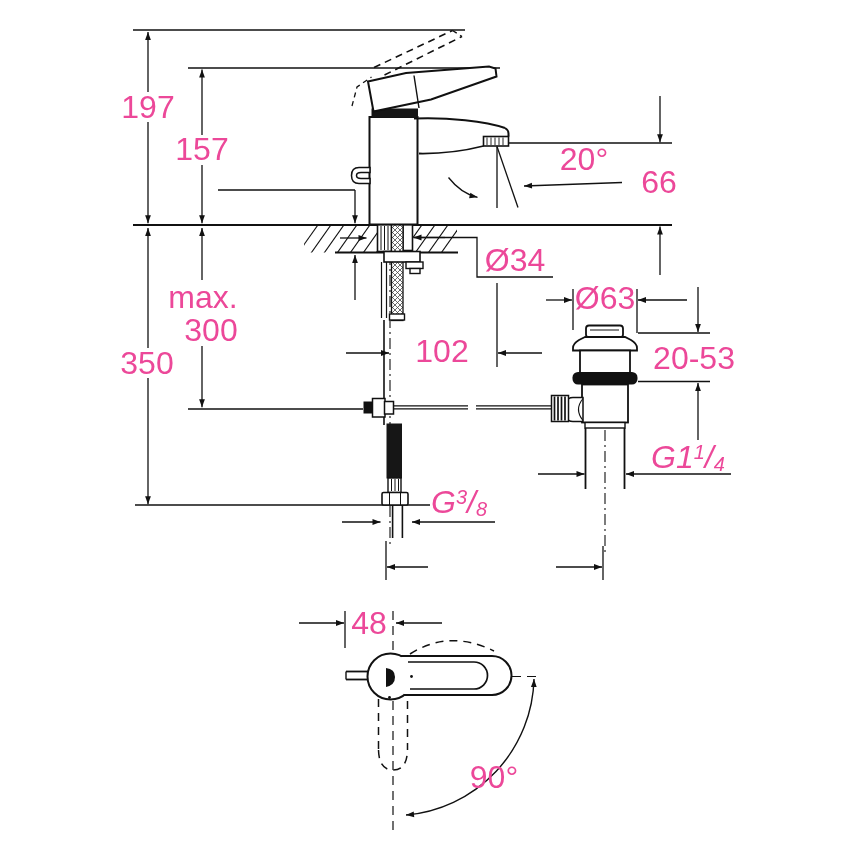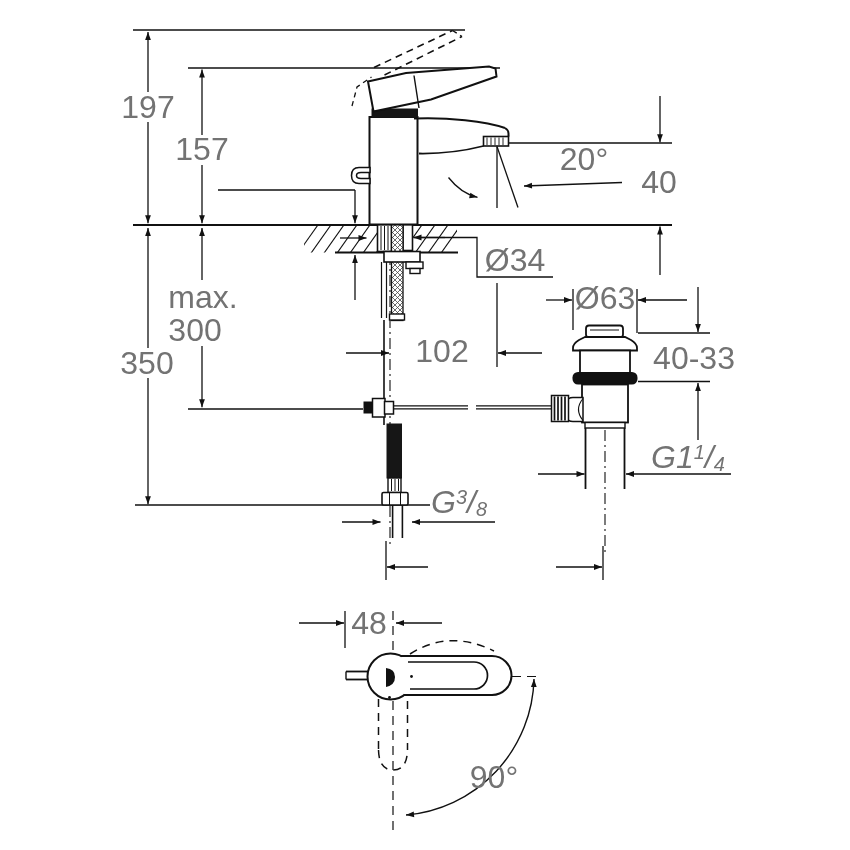--- a/index.html
+++ b/index.html
@@ -9,26 +9,26 @@
     background:#ffffff;
     font-family:"Liberation Sans","DejaVu Sans",sans-serif;
     overflow:hidden;
   }
   .stage svg{position:absolute;left:0;top:0;}
   .lbl{
     position:absolute;
     transform:translateX(-50%);
     font-size:32px;
     line-height:1;
-    color:#737373;
+    color:#ec4899;
     white-space:nowrap;
     letter-spacing:0px;
   }
   .lbl.left{transform:none;font-style:italic;}
-  .lbl.twoline{text-align:left;line-height:33px;}
+  .lbl.twoline{text-align:right;line-height:33px;}
   .lbl sup{font-size:20px;vertical-align:9px;}
   .lbl sub{font-size:20px;vertical-align:-3px;}
 </style>
 </head>
 <body>
 
 <div class="stage">
 
   <svg width="850" height="850" viewBox="0 0 850 850">
     <defs>
@@ -210,30 +210,30 @@
       <line x1="428" y1="567" x2="387" y2="567" marker-end="url(#ah)"></line>
       <line x1="556" y1="567" x2="602" y2="567" marker-end="url(#ah)"></line>
       <line x1="299" y1="623" x2="344" y2="623" marker-end="url(#ah)"></line>
       <line x1="442" y1="623" x2="396" y2="623" marker-end="url(#ah)"></line>
     </g>
   </svg>
 
   <div class="lbl" style="left:148px;top:91px">197</div>
   <div class="lbl" style="left:202px;top:133px">157</div>
   <div class="lbl" style="left:584px;top:143px">20°</div>
-  <div class="lbl" style="left:659px;top:166px">40</div>
+  <div class="lbl" style="left:659px;top:166px">66</div>
   <div class="lbl" style="left:515px;top:244px">Ø34</div>
   <div class="lbl twoline" style="left:203px;top:281px">
     <span>max.</span><br>
     <span>300</span>
   </div>
   <div class="lbl" style="left:147px;top:347px">350</div>
   <div class="lbl" style="left:605px;top:282px">Ø63</div>
   <div class="lbl" style="left:442px;top:335px">102</div>
-  <div class="lbl" style="left:694px;top:342px">40-33</div>
+  <div class="lbl" style="left:694px;top:342px">20-53</div>
   <div class="lbl left" style="left:651px;top:441px">
     <span>G1</span><sup>1</sup><span>/</span><sub>4</sub>
   </div>
   <div class="lbl left" style="left:431px;top:486px">
     <span>G</span><sup>3</sup><span>/</span><sub>8</sub>
   </div>
   <div class="lbl" style="left:369px;top:607px">48</div>
   <div class="lbl" style="left:494px;top:761px">90°</div>
 
 </div>

